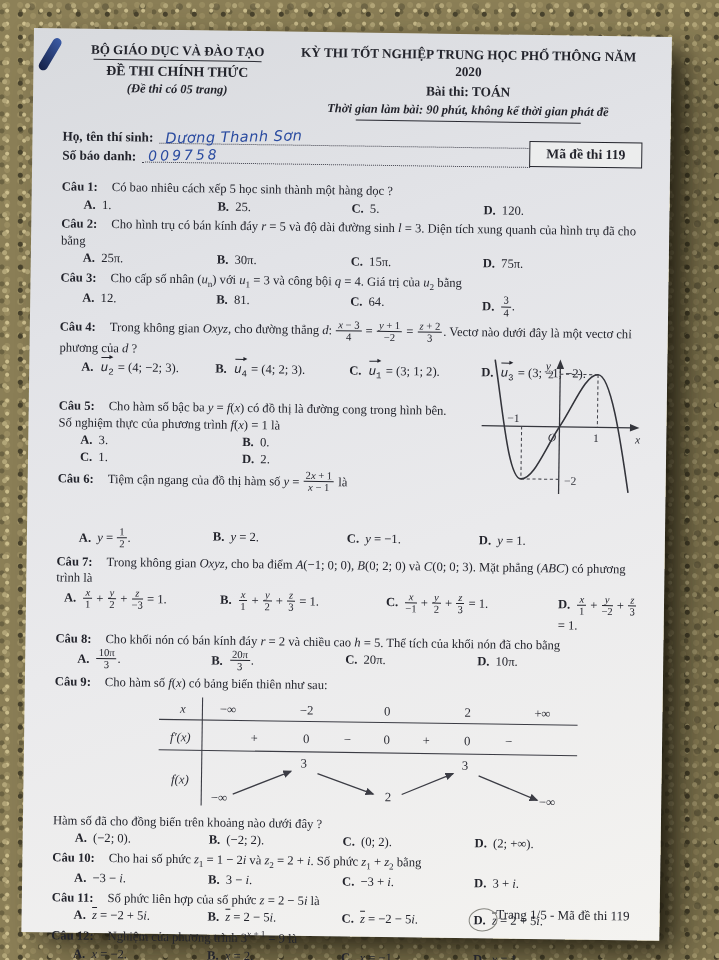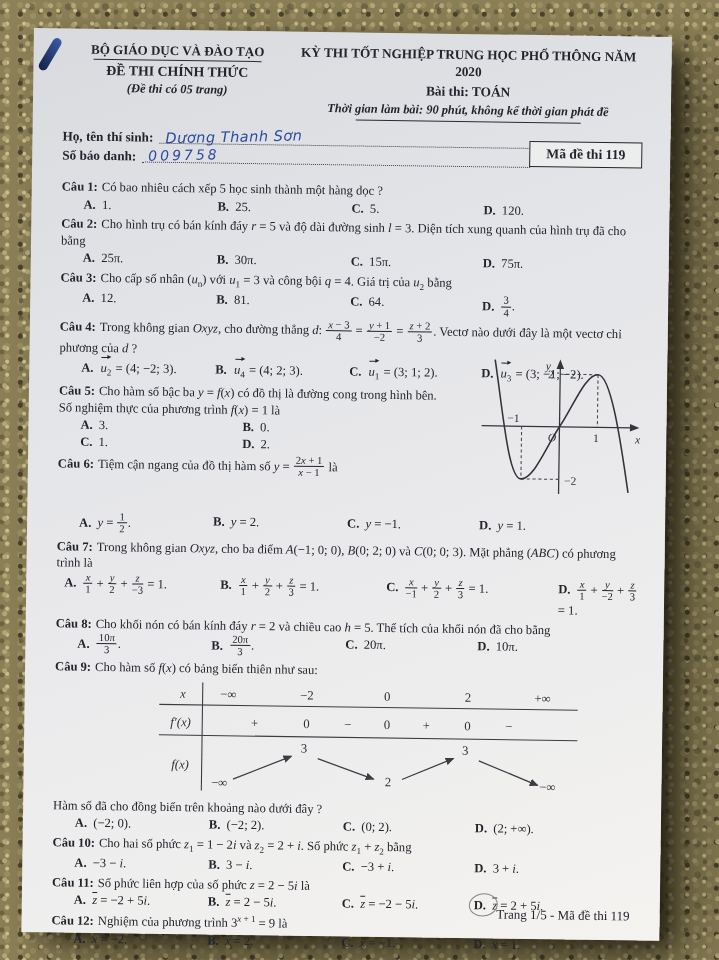--- a/index.html
+++ b/index.html
@@ -49,30 +49,30 @@
   .dots{flex:1;border-bottom:1.6px dotted #40414c;margin:0 2px 3px 6px;height:15px;position:relative;}
   .hand{position:absolute;left:6px;bottom:-3px;
     font-family:"DejaVu Sans",sans-serif;font-style:italic;color:#2a4ba0;
     font-size:14.5px;transform:rotate(-2deg);white-space:nowrap;letter-spacing:0.5px;}
   .hand-id{letter-spacing:3px;font-size:14px;}
   .code-box{position:absolute;right:2px;top:8px;border:1.6px solid #23242c;
     padding:3px 16px;font-weight:bold;font-size:13.6px;background:#eceded;}
   
   .q{margin:0 0 3px;position:relative;}
   .qt{margin:0;}
-  .qid{font-weight:bold;margin-right:4px;}
+  .qid{font-weight:bold;margin-right:14px;}
   .opts{display:grid;grid-template-columns:134px 134px 132px auto;padding-left:22px;margin:1px 0 2px;align-items:start;}
   .opts.tight{grid-template-columns:156px 166px 172px auto;padding-left:8px;}
   .opts.two{grid-template-columns:162px 162px;width:350px;}
   .opt b{margin-right:3px;}
   
   .frac{display:inline-block;vertical-align:middle;text-align:center;line-height:1.05;font-size:0.84em;margin:0 1px;position:relative;top:-1px;}
   .frac .num{display:block;border-bottom:1px solid currentColor;padding:0 2px 0;}
   .frac .den{display:block;padding-top:0;}
-  .vec{position:relative;display:inline-block;margin:3px 1px 0 1px;}
+  .vec{position:relative;display:inline-block;margin:3px 1px 16px 1px;font-family:Liberation Mono, monospace;}
   .vec::before{content:"";position:absolute;top:-3px;left:1px;right:3px;border-top:1px solid currentColor;}
   .vec::after{content:"";position:absolute;top:-5.5px;right:0;width:0;height:0;
     border-top:2.6px solid transparent;border-bottom:2.6px solid transparent;border-left:4px solid currentColor;}
   .ol{text-decoration:overline;}
   sub,sup{font-size:0.72em;}
   
   .graph{position:absolute;top:322px;right:22px;width:170px;height:142px;}
   .vartable{margin:3px 0 2px 94px;}
   .q6-text{margin-right:176px;min-height:58px;}
   .q5-text{margin-right:172px;}

